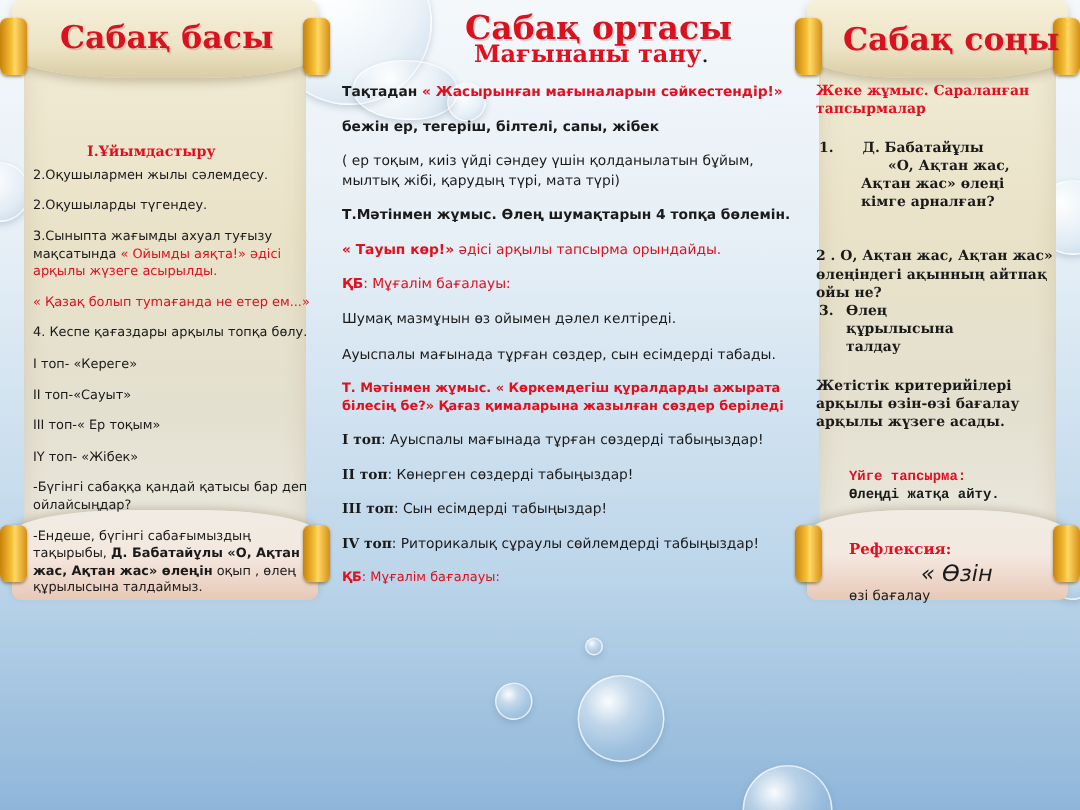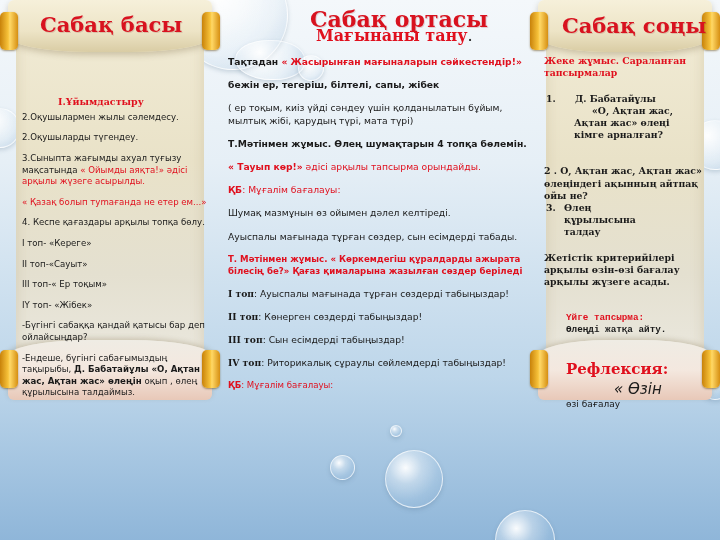--- a/index.html
+++ b/index.html
@@ -177,18 +177,18 @@
     </div>
 
     <p class="bold" style="margin-bottom:24px;">Жетістік критерийілері арқылы өзін-өзі бағалау арқылы жүзеге асады.</p>
 
     <div style="padding-left:22px;margin-bottom:24px;font-family:Liberation Mono, monospace;">
       <div class="red bold">Үйге тапсырма:</div>
       <div class="bold">Өлеңді жатқа айту.</div>
     </div>
 
     <div style="padding-left:22px;">
-      <div class="red bold" style="font-size:15px;">Рефлексия:</div>
+      <div class="red bold" style="font-size:10px;">Рефлексия:</div>
       <div style="padding-left:48px;font-family:'DejaVu Sans',sans-serif;font-size:15px;font-style:italic;">« Өзін</div>
       <div style="font-family:'DejaVu Sans',sans-serif;font-size:9px;">өзі бағалау</div>
     </div>
   </div>
 </section>
 
 </body></html>

